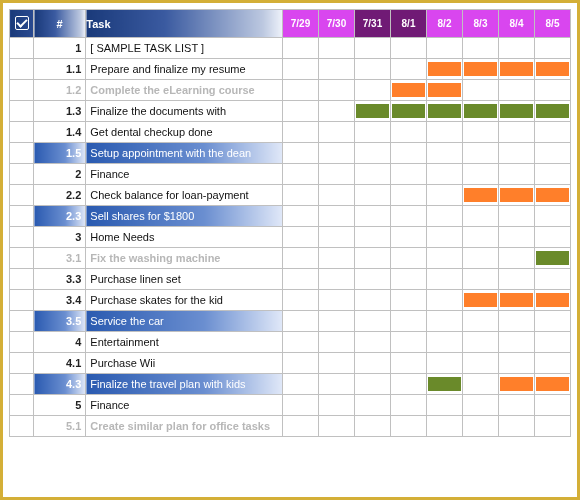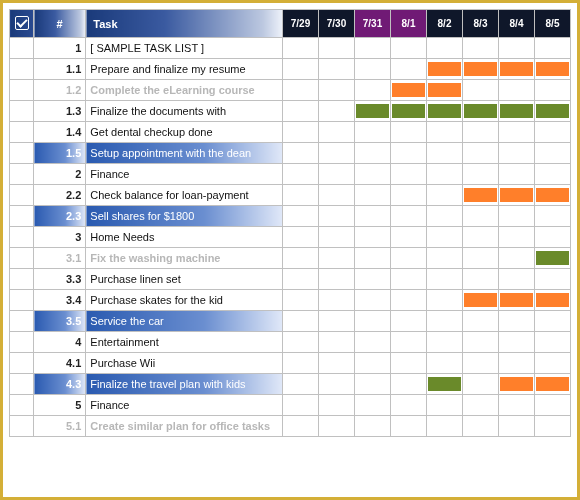--- a/index.html
+++ b/index.html
@@ -23,39 +23,39 @@
   }
   .hdr-row th {
     background: linear-gradient(to right, #1a3a7a, #3a5aa0 40%, #bcc8e0 90%, #eef2fa);
     color: #fff;
     font-weight: bold;
     text-align: left;
     padding: 4px 4px;
     height: 28px;
   }
   .hdr-row th.date-th {
-    background: #0f172a;
+    background: #d946ef;
     color: #fff;
     text-align: center;
     width: 36px;
     min-width: 36px;
     font-size: 10px;
     padding: 4px 2px;
   }
   .hdr-row th.date-th.mid {
     background: #701a75;
   }
   .hdr-row th.check-th {
     background: linear-gradient(to right, #1a3a7a, #2a4a90);
     color: #fff;
     width: 24px;
     text-align: center;
   }
   .hdr-row th.num-th { width: 26px; text-align: center; }
-  .hdr-row th.task-th { padding-left: 7px; }
+  .hdr-row th.task-th { padding-left: 0; }
   .num-cell {
     text-align: right;
     padding-right: 4px !important;
     font-weight: bold;
     color: #222;
   }
   .task-cell {
     padding: 2px 4px !important;
     font-weight: normal;
     color: #111;

